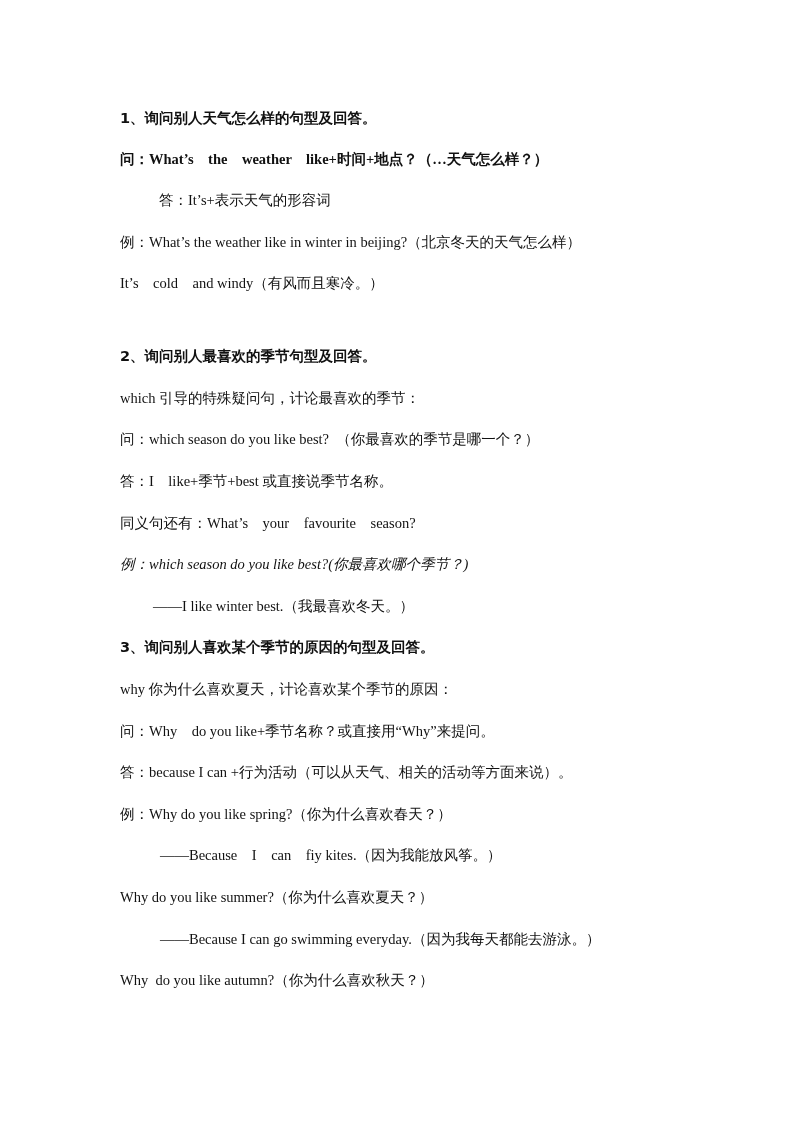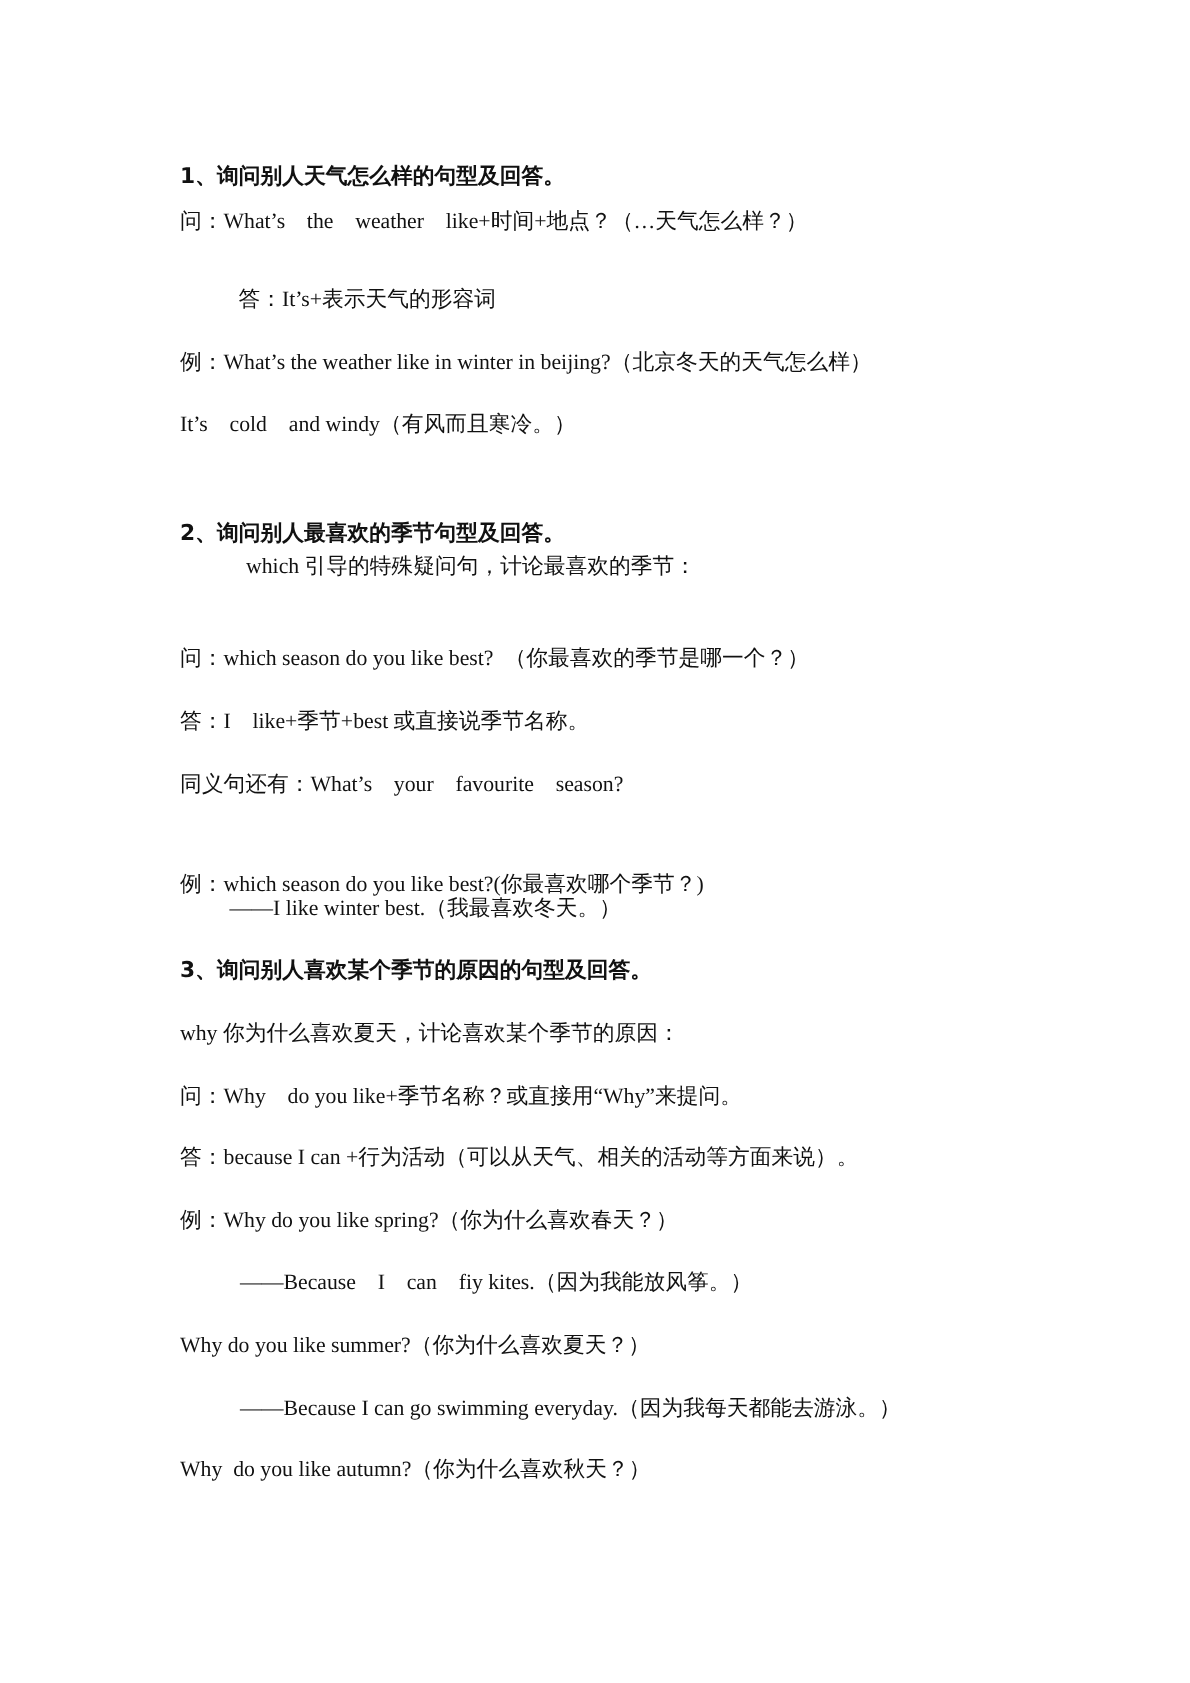--- a/index.html
+++ b/index.html
@@ -8,31 +8,31 @@
     .line { position: absolute; left: 120px; font-size: 14.5px; white-space: pre; line-height: 20px; }
     .h { font-weight: bold; font-family: "DejaVu Sans", sans-serif; font-size: 14.5px; }
     .indent1 { left: 153px; }
     .indent2 { left: 160px; }
   </style>
 </head>
 <body>
 
 <div>
   <div class="line h" style="top:108px;">1、询问别人天气怎么样的句型及回答。</div>
-  <div class="line" style="top:138px;">问：What’s    the    weather    like+时间+地点？（…天气怎么样？）</div>
+  <div class="line" style="top:149px;font-weight:bold;">问：What’s    the    weather    like+时间+地点？（…天气怎么样？）</div>
   <div class="line" style="top:190px;margin-left:39px;">答：It’s+表示天气的形容词</div>
   <div class="line" style="top:232px;">例：What’s the weather like in winter in beijing?（北京冬天的天气怎么样）</div>
   <div class="line" style="top:273px;">It’s    cold    and windy（有风而且寒冷。）</div>
 
   <div class="line h" style="top:346px;">2、询问别人最喜欢的季节句型及回答。</div>
-  <div class="line" style="top:368px;margin-left:44px;">which 引导的特殊疑问句，计论最喜欢的季节：</div>
+  <div class="line" style="top:388px;">which 引导的特殊疑问句，计论最喜欢的季节：</div>
   <div class="line" style="top:429px;">问：which season do you like best?  （你最喜欢的季节是哪一个？）</div>
   <div class="line" style="top:471px;">答：I    like+季节+best 或直接说季节名称。</div>
   <div class="line" style="top:513px;">同义句还有：What’s    your    favourite    season?</div>
-  <div class="line" style="top:580px;">例：which season do you like best?(你最喜欢哪个季节？)</div>
+  <div class="line" style="top:554px;font-style:italic;">例：which season do you like best?(你最喜欢哪个季节？)</div>
   <div class="line indent1" style="top:596px;">——I like winter best.（我最喜欢冬天。）</div>
 
   <div class="line h" style="top:637px;">3、询问别人喜欢某个季节的原因的句型及回答。</div>
   <div class="line" style="top:679px;">why 你为什么喜欢夏天，计论喜欢某个季节的原因：</div>
   <div class="line" style="top:721px;">问：Why    do you like+季节名称？或直接用“Why”来提问。</div>
   <div class="line" style="top:762px;">答：because I can +行为活动（可以从天气、相关的活动等方面来说）。</div>
   <div class="line" style="top:804px;">例：Why do you like spring?（你为什么喜欢春天？）</div>
   <div class="line indent2" style="top:845px;">——Because    I    can    fiy kites.（因为我能放风筝。）</div>
   <div class="line" style="top:887px;">Why do you like summer?（你为什么喜欢夏天？）</div>
   <div class="line indent2" style="top:929px;text-align:center;">——Because I can go swimming everyday.（因为我每天都能去游泳。）</div>

